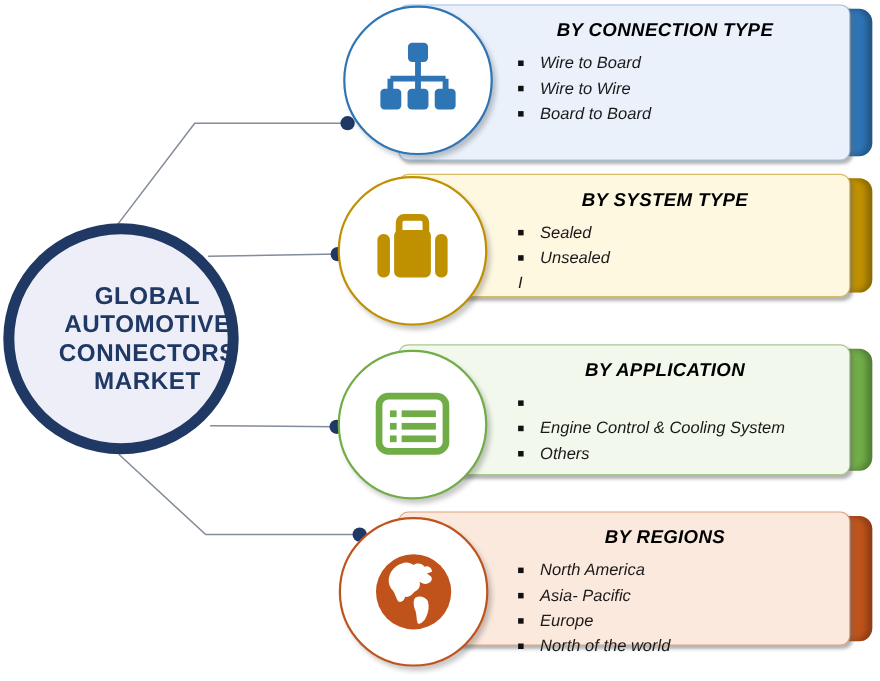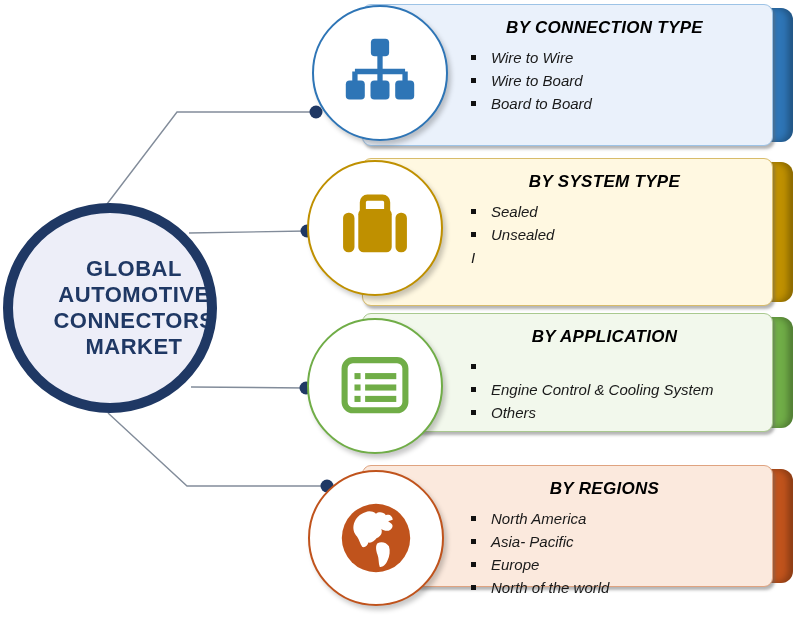--- a/index.html
+++ b/index.html
@@ -54,21 +54,21 @@
     box-shadow:3px 4px 5px rgba(0,0,0,.22);
     display:flex;align-items:center;justify-content:center;z-index:3;
     color:var(--accent);
   }
   .icon-circle svg{width:76px;height:76px;}
   .p1 .icon-circle{left:-50px;top:1px;}
   .p2 .icon-circle{left:-55px;top:2px;}
   .p3 .icon-circle{left:-55px;top:5px;}
   .p4 .icon-circle{left:-54px;top:5px;}
   .p1{top:4px;height:142px;}
-  .p2{top:158px;height:148px;}
+  .p2{top:158px;height:112px;}
   .p3{top:313px;height:119px;}
   .p4{top:465px;height:122px;}
 </style>
 </head>
 <body>
 
 <div id="stage" style="--center-border: #1F3864; --center-fill: #EDEEF8; --center-text: #1F3864; --line: #828C9A; --dot: #1F3864;">
 
   <svg id="connectors" width="800" height="619" viewBox="0 0 800 619">
     <path d="M107,204 L177,112 L316,112"></path>
@@ -91,25 +91,25 @@
   </div>
 
   <div class="panel p1" style="--accent: #2E75B6; --bg: #EAF1FB; --border: #9DC3E6;">
     <div class="panel-bar"></div>
     <div class="panel-body">
       <div class="panel-content">
         <div class="panel-title">BY CONNECTION TYPE</div>
         <ul>
           <li>
               <span class="bullet"></span>
+              <span>Wire to Board</span>
+            </li>
+          <li>
+              <span class="bullet"></span>
               <span>Wire to Wire</span>
-            </li>
-          <li>
-              <span class="bullet"></span>
-              <span>Wire to Board</span>
             </li>
           <li>
               <span class="bullet"></span>
               <span>Board to Board</span>
             </li>
         </ul>
       </div>
     </div>
     <div class="icon-circle">
       <svg viewBox="0 0 100 100">

